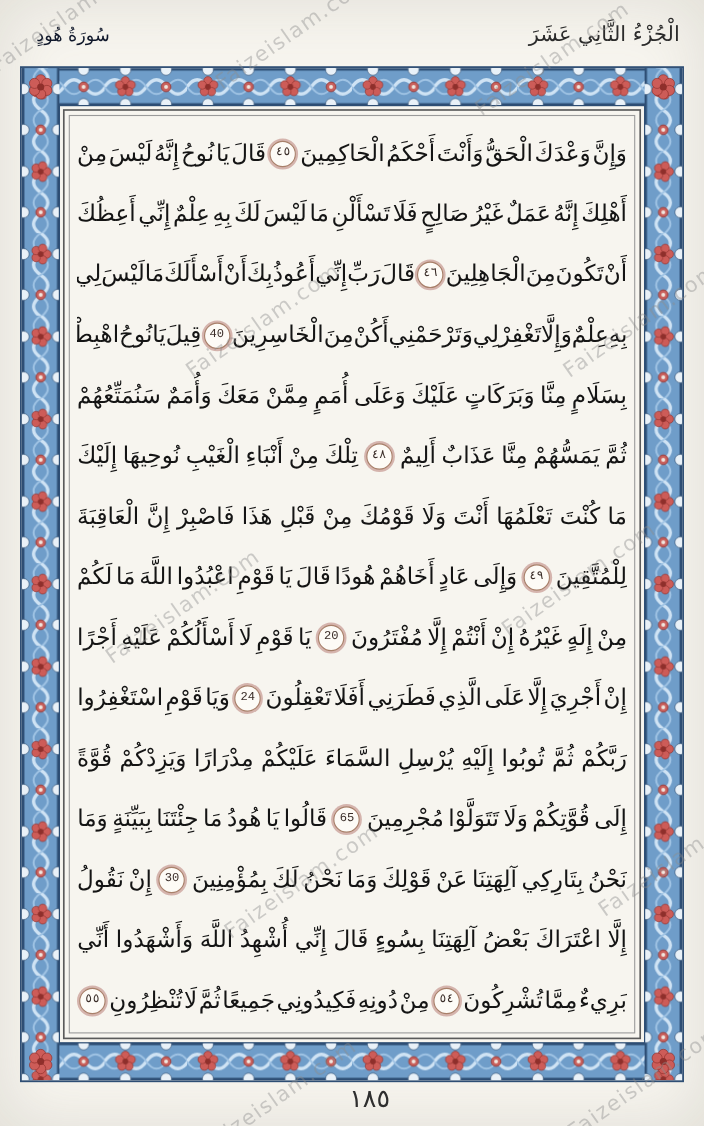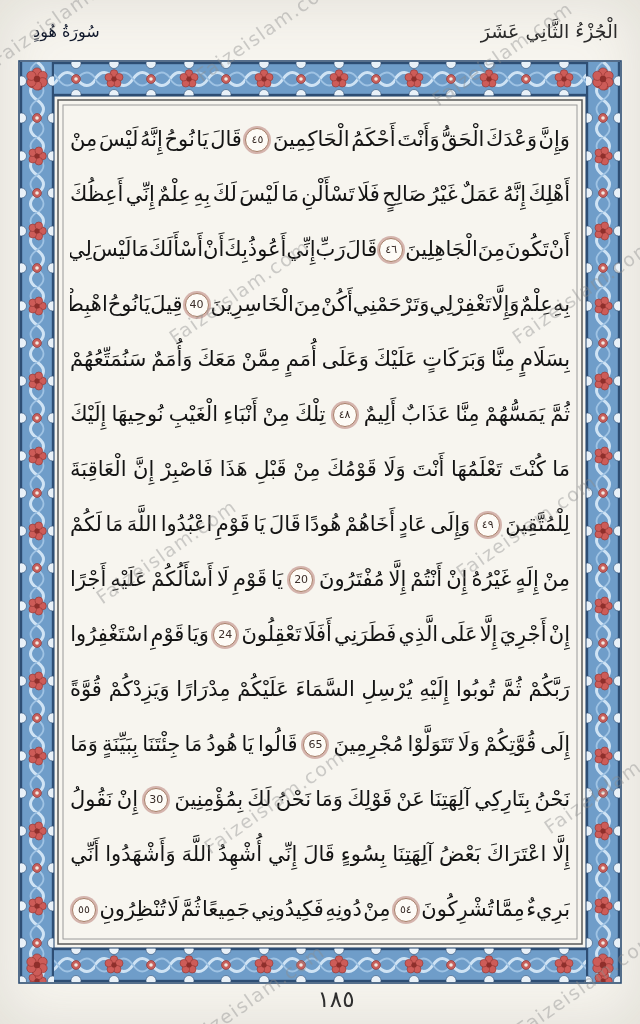--- a/index.html
+++ b/index.html
@@ -29,21 +29,21 @@
   .line{
     display:flex;justify-content:space-between;align-items:center;
     height:55px;direction:rtl;overflow:hidden;font-size:21px;line-height:1;
   }
   .line .w{white-space:pre;flex:0 0 auto;}
   .ayah{
     flex:0 0 auto;width:22px;height:22px;border-radius:50%;
     border:1.5px solid #a8806a;background:#fdfbf6;
     box-shadow:0 0 0 2px rgba(148,60,52,.35);
     display:flex;align-items:center;justify-content:center;
-    font-size:11px;color:#3a2d28;margin:0 2px;
+    font-size:11px;color:#3a2d28;margin:0 2px;font-family:Liberation Mono, monospace;
   }
   
   .pagenum{
     position:absolute;left:16px;top:986px;width:640px;text-align:center;
     font-size:23px;color:#2e2e2e;letter-spacing:2px;
   }
   
   .wm{
     position:absolute;transform:rotate(-35deg);transform-origin:left top;
     font-size:19px;letter-spacing:1.5px;color:rgba(140,140,140,.42);

